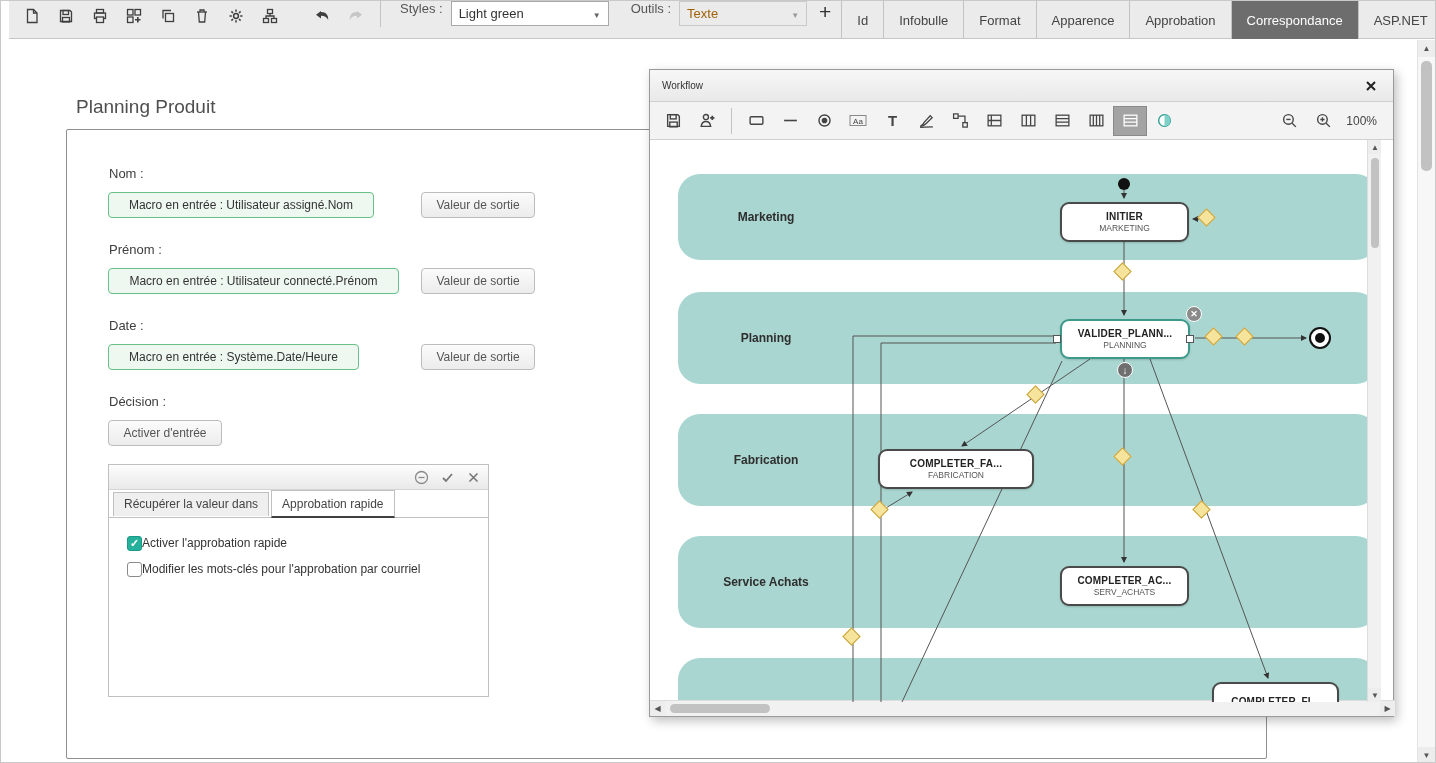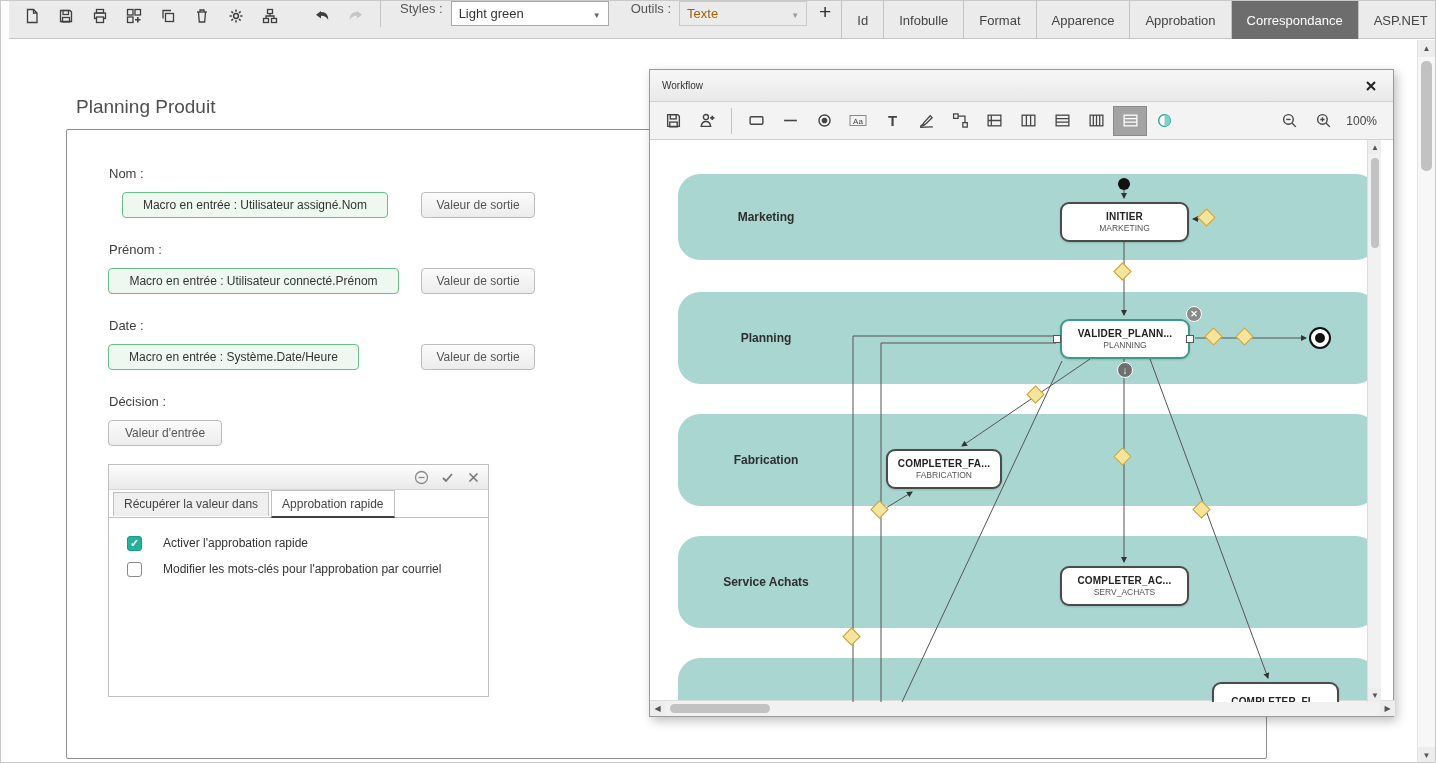--- a/index.html
+++ b/index.html
@@ -31,21 +31,21 @@
   .chip{position:absolute;height:26px;display:flex;align-items:center;justify-content:center;background:#eef8f0;border:1px solid #66c088;border-radius:4px;font-size:12px;color:#333;cursor:pointer;padding:0 10px}
   .btn-gray{position:absolute;height:26px;display:flex;align-items:center;justify-content:center;background:linear-gradient(#fbfbfb,#ececec);border:1px solid #bcbcbc;border-radius:4px;font-size:12px;color:#555;cursor:pointer;padding:0 12px}
 
   
   .sub-panel{position:absolute;left:41px;top:334px;width:381px;height:233px;border:1px solid #c0c0c0;background:#fff}
   .sp-header{position:absolute;left:0;top:0;right:0;height:25px;background:linear-gradient(#fdfdfd,#e9e9e9);border-bottom:1px solid #d5d5d5;display:flex;align-items:center;justify-content:flex-end;padding:0 6px;gap:8px}
   .sp-hbtn{width:18px;height:18px;display:flex;align-items:center;justify-content:center;background:none;border:none;cursor:pointer}
   .sp-tabs{position:absolute;left:0;top:25px;right:0;height:28px;border-bottom:1px solid #c0c0c0;display:flex;align-items:center;padding-left:4px}
   .sp-tab{height:24px;display:flex;align-items:center;padding:0 10px;font-size:12px;color:#444;background:#efefef;border:1px solid #c0c0c0;border-bottom:none;margin-right:2px;cursor:pointer;position:relative}
   .sp-tab.active{background:#fff;height:28px;z-index:2;margin-bottom:-1px;border-bottom:2px solid #404040}
-  .cb-row{position:absolute;left:18px;display:flex;align-items:center;gap:21px;height:16px}
+  .cb-row{position:absolute;left:18px;display:flex;align-items:center;gap:0;height:16px}
   .checkbox{width:15px;height:15px;border:1px solid #8a8a8a;border-radius:3px;background:#fff;cursor:pointer;display:flex;align-items:center;justify-content:center;flex:0 0 auto}
   .checkbox.checked{background:#25b09b;border-color:#1d9a87}
   .checkbox.checked::after{content:"✓";color:#fff;font-size:11px;font-weight:bold}
   .cb-label{font-size:12px;color:#333;white-space:nowrap}
 
   
   .dialog{position:absolute;left:648px;top:68px;width:745px;height:648px;background:#fff;border:1px solid #9a9a9a;box-shadow:3px 4px 10px rgba(0,0,0,.25);z-index:100}
   .dlg-titlebar{position:absolute;left:0;top:0;right:0;height:32px;background:linear-gradient(#f7f7f7,#e9e9e9);border-bottom:1px solid #cfcfcf;display:flex;align-items:center;justify-content:space-between;padding:0 12px}
   .dlg-title{font-size:10px;color:#333}
   .dlg-close{background:none;border:none;cursor:pointer;width:20px;height:20px;display:flex;align-items:center;justify-content:center}
@@ -177,33 +177,33 @@
   <span class="spacer"></span>
 
 </div>
 
 <div class="main">
   <div class="page-title">Planning Produit</div>
 
   <div class="form-panel">
 
     <span class="f-label" style="left:42px;top:36px">Nom :</span>
-    <div class="chip" style="left:55px;top:62px;width:266px">Macro en entrée : Utilisateur assigné.Nom</div>
+    <div class="chip" style="left:41px;top:62px;width:266px">Macro en entrée : Utilisateur assigné.Nom</div>
     <button class="btn-gray" style="left:354px;top:62px;width:114px">Valeur de sortie</button>
 
     <span class="f-label" style="left:42px;top:112px">Prénom :</span>
     <div class="chip" style="left:41px;top:138px;width:291px">Macro en entrée : Utilisateur connecté.Prénom</div>
     <button class="btn-gray" style="left:354px;top:138px;width:114px">Valeur de sortie</button>
 
     <span class="f-label" style="left:42px;top:188px">Date :</span>
     <div class="chip" style="left:41px;top:214px;width:251px">Macro en entrée : Système.Date/Heure</div>
     <button class="btn-gray" style="left:354px;top:214px;width:114px">Valeur de sortie</button>
 
     <span class="f-label" style="left:42px;top:264px">Décision :</span>
-    <button class="btn-gray" style="left:41px;top:290px;width:114px">Valeur d'entrée</button>
+    <button class="btn-gray" style="left:41px;top:290px;width:114px">Activer d'entrée</button>
 
     <div class="sub-panel">
       <div class="sp-header">
         <button class="sp-hbtn">
           <svg width="15" height="15" viewBox="0 0 15 15" fill="none" stroke="#8a8a8a" stroke-width="1.3">
               <circle cx="7.5" cy="7.5" r="6"></circle>
               <path d="M4.5 7.5h6"></path>
             </svg>
         </button>
         <button class="sp-hbtn">
@@ -399,21 +399,21 @@
 
     <div class="wf-node selected" style="left:410px;top:179px;width:130px">
       <div class="wf-node-title">VALIDER_PLANN...</div>
       <div class="wf-node-sub">PLANNING</div>
     </div>
     <span class="handle" style="left:403px;top:195px"></span>
     <span class="handle" style="left:536px;top:195px"></span>
     <span class="badge badge-x" style="left:536px;top:166px"></span>
     <span class="badge badge-down" style="left:467px;top:222px"></span>
 
-    <div class="wf-node" style="left:236px;top:309px;width:116px">
+    <div class="wf-node" style="left:228px;top:309px;width:156px">
       <div class="wf-node-title">COMPLETER_FA...</div>
       <div class="wf-node-sub">FABRICATION</div>
     </div>
 
     <div class="wf-node" style="left:410px;top:426px;width:129px">
       <div class="wf-node-title">COMPLETER_AC...</div>
       <div class="wf-node-sub">SERV_ACHATS</div>
     </div>
 
     <div class="wf-node" style="left:562px;top:542px;width:127px">

